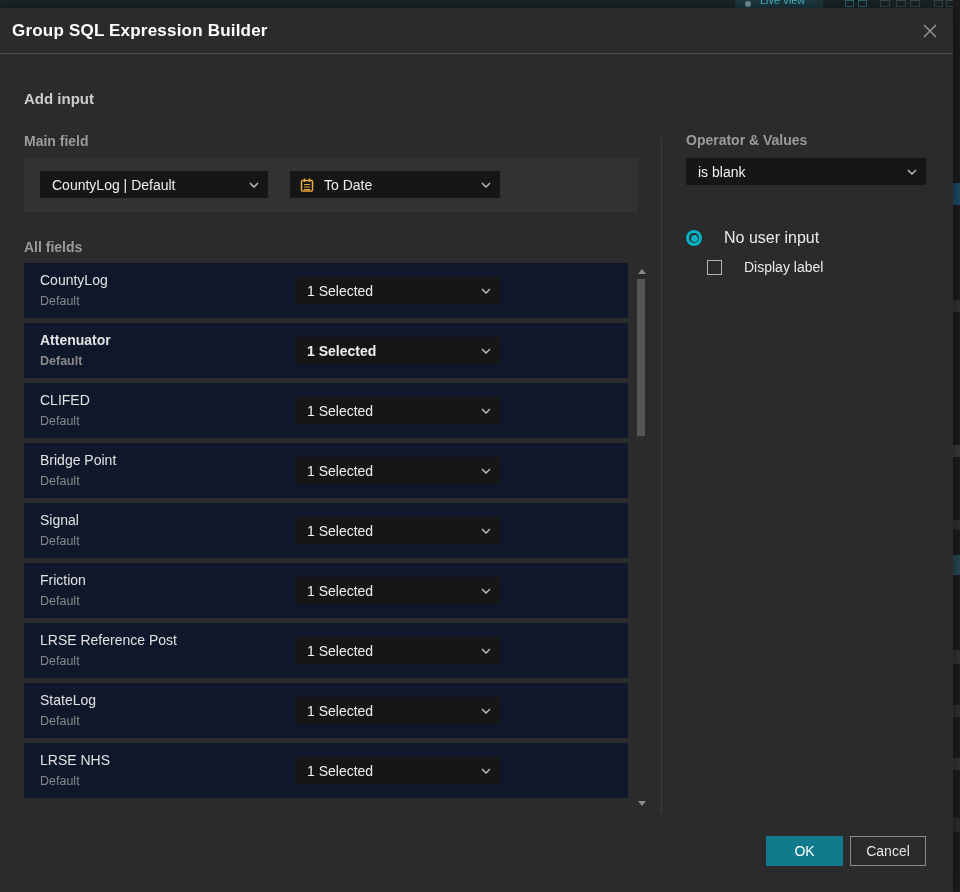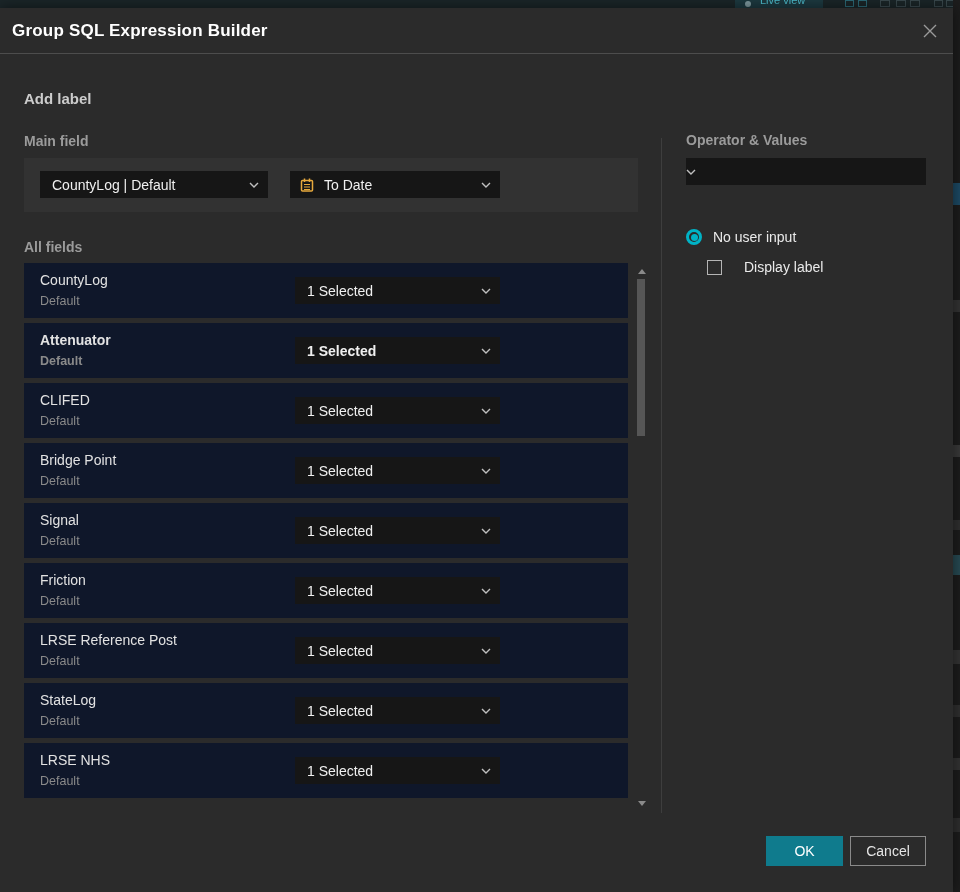--- a/index.html
+++ b/index.html
@@ -55,21 +55,21 @@
   .sb-down { top:793px; border-left:4px solid transparent; border-right:4px solid transparent; border-top:5px solid #8a8a8a; }
   .sb-thumb { position:absolute; left:637px; top:271px; width:8px; height:157px; background:#565656; }
 
   .v-divider { position:absolute; left:661px; top:130px; width:1px; height:675px; background:#3e3e3e; }
 
   
   .radio-row { position:absolute; left:686px; top:221px; display:flex; align-items:center; cursor:pointer; }
   .radio-outer { width:16px; height:16px; border-radius:50%; border:3px solid #00b3c6;
     background:#2b2b2b; display:flex; align-items:center; justify-content:center; }
   .radio-inner { width:7px; height:7px; border-radius:50%; background:#00b3c6; }
-  .radio-label { margin-left:11px; color:#eaeaea; font-size:14px; }
+  .radio-label { margin-left:22px; color:#eaeaea; font-size:16px; }
 
   .check-row { position:absolute; left:707px; top:251px; display:flex; align-items:center; cursor:pointer;gap:12px; }
   .check-box { width:15px; height:15px; border:1px solid #b5b5b5; background:transparent; }
   .check-label { margin-left:10px; color:#eaeaea; font-size:14px; }
 
   
   .btn { position:absolute; top:828px; height:30px; font-size:14px; display:flex;
     align-items:center; justify-content:center; cursor:pointer; }
   .btn-ok { left:766px; width:77px; background:#0f7b8d; color:#ffffff; border:1px solid #0f7b8d; }
   .btn-cancel { left:850px; width:76px; background:transparent; color:#e5e5e5; border:1px solid #8a8a8a; }
@@ -106,21 +106,21 @@
 
   <div class="dlg-header">
     <div class="dlg-title">Group SQL Expression Builder</div>
     <div class="dlg-close">
       <svg width="16" height="16" viewBox="0 0 16 16">
         <path d="M2 2 L14 14 M14 2 L2 14" stroke="#9a9a9a" stroke-width="1.4" fill="none"></path>
       </svg>
     </div>
   </div>
 
-  <div class="section-title">Add label</div>
+  <div class="section-title">Add input</div>
 
   <div class="col-label" style="left:24px; top:125px;">Main field</div>
 
   <div class="main-panel">
     <div class="dd" style="left:16px; top:13px; width:228px;justify-content:space-between;">
       <span class="dd-text">CountyLog | Default</span>
       <span class="chev">
         <svg width="10" height="6" viewBox="0 0 10 6">
             <path d="M1 1 L5 5 L9 1" stroke="#c0c0c0" stroke-width="1.4" fill="none"></path>
           </svg>
@@ -258,20 +258,21 @@
 
   <div class="sb-up"></div>
   <div class="sb-thumb"></div>
   <div class="sb-down"></div>
 
   <div class="v-divider"></div>
 
   <div class="col-label" style="left:686px; top:124px;">Operator &amp; Values</div>
 
   <div class="dd" style="left:686px; top:150px; width:240px;">
+    <span class="dd-text">is blank</span>
     <span class="chev">
       <svg width="10" height="6" viewBox="0 0 10 6">
           <path d="M1 1 L5 5 L9 1" stroke="#c0c0c0" stroke-width="1.4" fill="none"></path>
         </svg>
     </span>
   </div>
 
   <div class="radio-row">
     <span class="radio-outer">
       <span class="radio-inner"></span>

